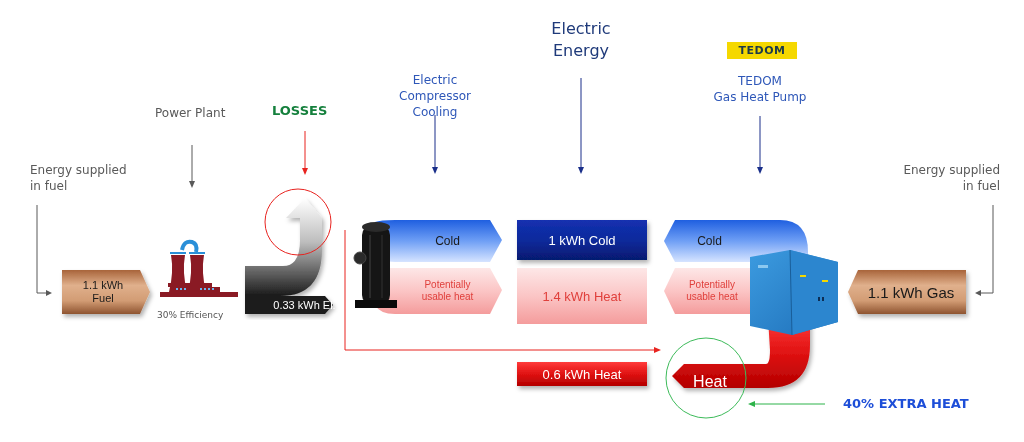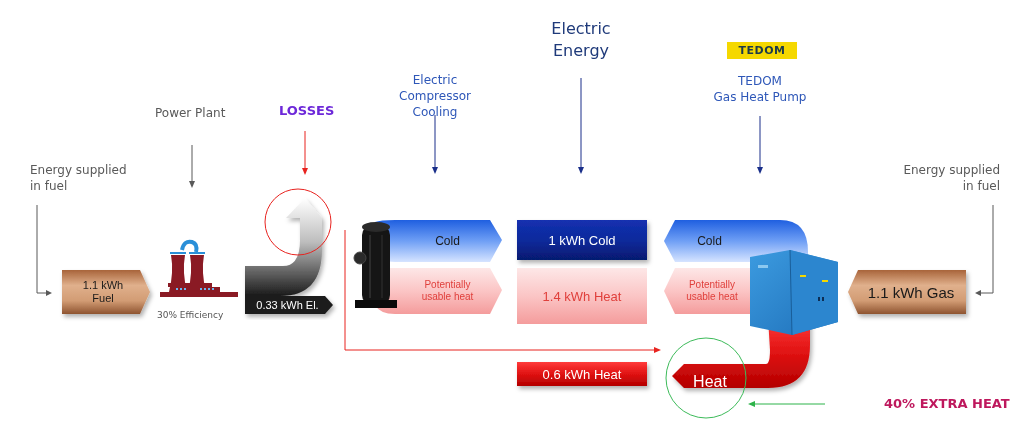--- a/index.html
+++ b/index.html
@@ -175,21 +175,21 @@
   <path d="M858,270 L966,270 L966,314 L858,314 L848,292 Z" fill="url(#gFuel)" filter="url(#shadow)"></path>
 </svg>
 
 <div class="abs lbl-gray" style="left:30px; top:162px;">
   <div>Energy supplied</div>
   <div>in fuel</div>
 </div>
 
 <div class="abs lbl-gray" style="left:155px; top:105px;">Power Plant</div>
 
-<div class="abs" style="left:279px; top:103px; color:#6d28d9; font-weight:bold; font-size:13px;">LOSSES</div>
+<div class="abs" style="left:272px; top:103px; color:#15803d; font-weight:bold; font-size:13px;">LOSSES</div>
 
 <div class="abs lbl-blue" style="left:375px; top:72px; width:120px;">
   <div>Electric</div>
   <div>Compressor Cooling</div>
 </div>
 
 <div class="abs lbl-navy" style="left:531px; top:18px; width:100px;">
   <div>Electric</div>
   <div>Energy</div>
 </div>
@@ -201,28 +201,28 @@
   <div>Gas Heat Pump</div>
 </div>
 
 <div class="abs lbl-gray" style="left:880px; top:162px; width:120px; text-align:right;">
   <div>Energy supplied</div>
   <div>in fuel</div>
 </div>
 
 <div class="abs" style="left:157px; top:310px; font-size:9px; color:#555;">30% Efficiency</div>
 
-<div class="abs" style="left:843px; top:396px; color:#be185d; font-weight:bold; font-size:13px;margin-left:41px;">40% EXTRA HEAT</div>
+<div class="abs" style="left:843px; top:396px; color:#1d4ed8; font-weight:bold; font-size:13px;">40% EXTRA HEAT</div>
 
 <div class="box-text" style="left:62px; top:270px; width:82px; height:44px; font-size:11px; color:#1a1a1a; flex-direction:column; line-height:13px;">
   <div>1.1 kWh</div>
   <div>Fuel</div>
 </div>
 
-<div class="box-text" style="left:245px; top:296px; width:85px; height:18px; font-size:11px; color:#ffffff;">0.33 kWh El.</div>
+<div class="box-text" style="left:245px; top:296px; width:85px; height:18px; font-size:11px; color:#ffffff;padding-left:17px;">0.33 kWh El.</div>
 
 <div class="box-text" style="left:400px; top:220px; width:95px; height:42px; font-size:12px; color:#1a1a1a;">Cold</div>
 
 <div class="box-text" style="left:400px; top:268px; width:95px; height:46px; font-size:10px; color:#e0403c; flex-direction:column; line-height:12px;">
   <div>Potentially</div>
   <div>usable heat</div>
 </div>
 
 <div class="box-text" style="left:517px; top:220px; width:130px; height:40px; font-size:13px; color:#ffffff;">1 kWh Cold</div>
 

